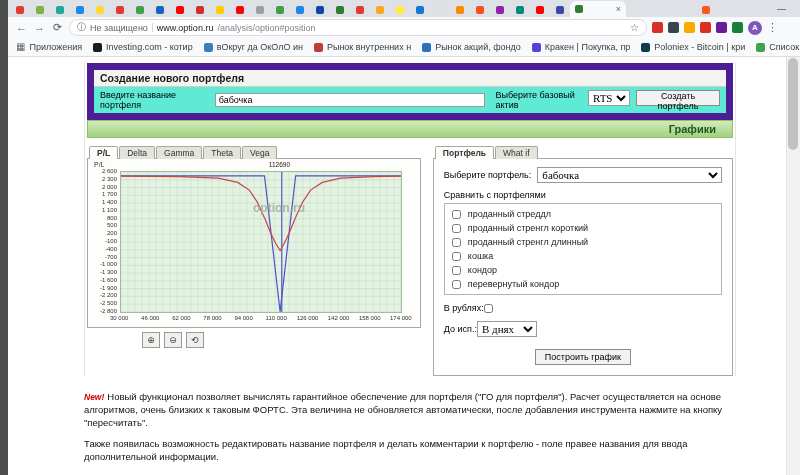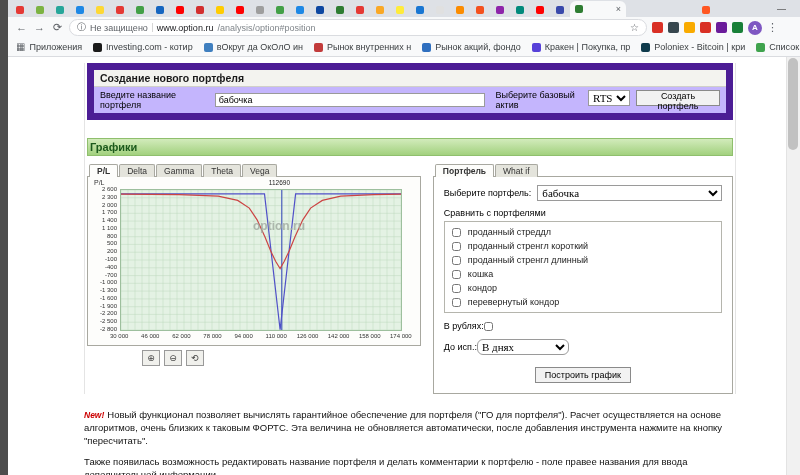--- a/index.html
+++ b/index.html
@@ -46,31 +46,31 @@
   .page{position:relative;height:419px;background:#fff;overflow:hidden;}
   .scrollbar{position:absolute;right:0;top:0;width:13px;height:100%;background:#f1f1f1;
              border-left:1px solid #e3e3e3;}
   .thumb{position:absolute;top:1px;left:1px;width:10px;height:92px;background:#c1c1c1;border-radius:5px;}
 
   .content{width:652px;margin-left:76px;padding-top:6px;font-size:9px;}
   .site-wrap{border-left:1px solid #e4e4e4;border-right:1px solid #e4e4e4;padding:0 2px;}
 
   .np-box{border:7px solid #4c1d95;}
   .np-title{background:#f3f3ef;padding:2px 6px;font-weight:bold;font-size:10.5px;color:#1a1a1a;}
-  .np-form{background:#c4b5fd;border-top:1px solid #d0d0c8;display:flex;align-items:center;gap:10px;
+  .np-form{background:#5eead4;border-top:1px solid #d0d0c8;display:flex;align-items:center;gap:10px;
            padding:3px 6px;font-size:9px;}
   .np-form input{width:300px;height:12px;font-size:9px;border:1px solid #9a9a9a;padding:0 3px;
                  font-family:inherit;}
   .np-right{margin-left:auto;display:flex;align-items:flex-start;gap:6px;}
   select{font-size:11px;height:16px;border:1px solid #9a9a9a;background:#fff;font-family:Liberation Serif, serif;}
   .btn{font-size:9px;height:16px;border:1px solid #8a8a8a;background:#f2f2f2;padding:0 9px;
        font-family:inherit;}
 
-  .graphs-bar{margin-top:18px;background:linear-gradient(#d2ebbb,#a2d17e);border:1px solid #8fbf6d;
-              color:#1c5a1c;font-weight:bold;text-align:left;font-size:11px;padding:2px 2px;}
+  .graphs-bar{background:linear-gradient(#d2ebbb,#a2d17e);border:1px solid #8fbf6d;
+              color:#1c5a1c;font-weight:bold;text-align:right;font-size:11px;padding:2px 16px;}
 
   .panels{display:flex;margin-top:8px;gap:12px;align-items:flex-start;}
   .tabs-row{display:flex;gap:1px;padding-left:2px;position:relative;z-index:2;}
   .tab{font-size:8.5px;padding:1px 7px;background:#e4e4dc;border:1px solid #a8a8a0;border-bottom:none;
        border-radius:2px 2px 0 0;color:#333;}
   .tab.active{background:#fdfdfb;font-weight:bold;}
 
   .left-panel{width:337px;}
   .chart-box{border:1px solid #a8a8a0;background:#fdfdfb;position:relative;height:168px;margin-top:-1px;}
   .pl-corner{position:absolute;left:6px;top:2px;font-size:7px;color:#333;}
@@ -89,21 +89,21 @@
   .rp-box{border:1px solid #a8a8a0;background:#fff;margin-top:-1px;padding:8px 10px 10px 10px;}
   .rp-row{display:flex;align-items:center;gap:6px;font-size:9px;}
   .rp-row select{flex:1;}
   .cmp-label{margin-top:7px;font-size:9px;}
   .compare-box{border:1px solid #b5b5ad;margin-top:3px;padding:5px 7px;display:flex;
                flex-direction:column;gap:4px;}
   .cmp-row{display:flex;align-items:center;gap:7px;font-size:9px;color:#222;}
   .cmp-row input{width:9px;height:9px;margin:0;}
   .small-row{display:flex;align-items:center;font-size:9px;margin-top:8px;}
   .small-row input{width:9px;height:9px;margin:0;}
-  .until-sel{width:92px;border-radius:6px;}
+  .until-sel{width:60px;}
   .build-row{text-align:center;margin-top:12px;}
 
   .notes{margin-top:15px;font-size:9.5px;line-height:1.35;color:#111;}
   .notes p{margin:0 0 9px 0;}
   .new-badge{color:#cc0000;font-style:italic;font-weight:bold;font-size:8.5px;margin-right:3px;}
 </style>
 </head>
 <body>
 
 <div class="left-strip"></div>

